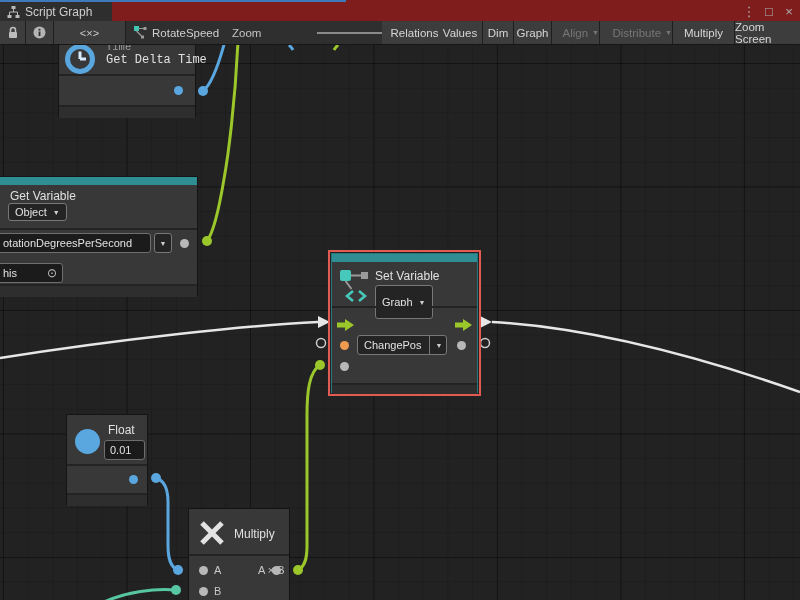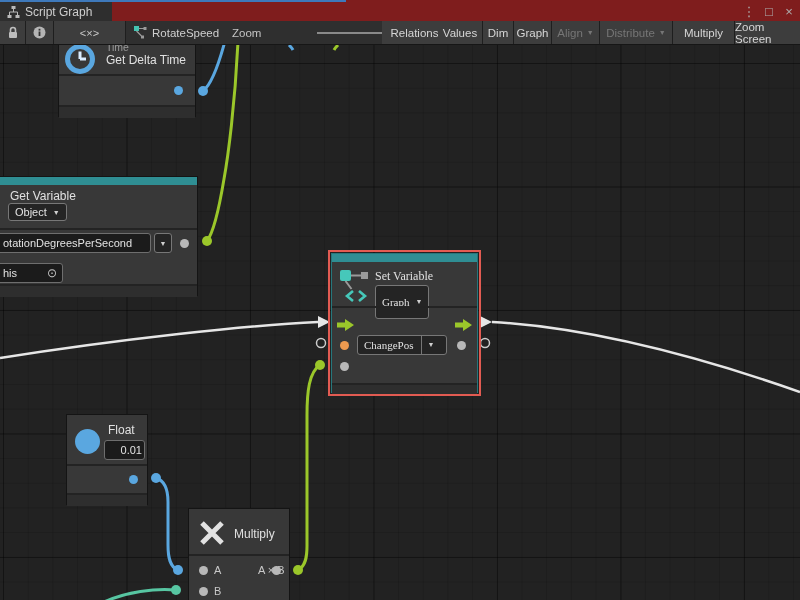--- a/index.html
+++ b/index.html
@@ -15,21 +15,21 @@
   #tab .ticon { margin-right:5px; display:inline-flex; }
   #win-controls { position:absolute; right:4px; top:2px; height:18px; display:flex; gap:6px;
                   align-items:center; color:#aeaeae; font-size:13px; }
   #win-controls span { width:14px; text-align:center; cursor:default; }
 
   
   #toolbar { position:absolute; left:0; top:21px; width:800px; height:24px; background:#2f2f2f;
              border-bottom:1px solid #161616; font-size:11.5px; }
   .tbtn { position:absolute; top:0; height:23px; background:#3d3d3d; border-right:1px solid #1e1e1e;
           display:flex; align-items:center; justify-content:center; color:#d6d6d6; cursor:pointer; }
-  .tbtn.disabled { color:#767676; cursor:default; }
+  .tbtn.disabled { color:#767676; cursor:default;justify-content:flex-end; }
   .tbtn .dd-ar { font-size:7px; margin-left:4px; }
   #grp-name { position:absolute; left:126px; top:0; width:257px; height:23px; display:flex;
               align-items:center; padding-left:8px; color:#cfcfcf; }
   #grp-name .gicon { margin-right:5px; display:inline-flex; }
   #zoom-wrap { position:absolute; left:232px; top:0; height:23px; display:flex; align-items:center; color:#c4c4c4;gap:48px; }
   #zoom-track { position:relative; width:100px; height:2px; background:#8a8a8a; margin:0 6px 0 8px; }
   #zoom-handle { position:absolute; left:88px; top:-5px; width:12px; height:12px; border-radius:50%; background:#9a9a9a; }
 
   
   #canvas { position:absolute; left:0; top:45px; width:800px; height:555px; overflow:hidden;
@@ -53,21 +53,21 @@
   .plabel { position:absolute; font-size:11px; color:#c8c8c8; white-space:nowrap; }
   .dot { position:absolute; width:9px; height:9px; border-radius:50%; background:#b8b8b8; }
   .dot.blue { background:#5aa7e0; } .dot.orange { background:#ee9a4f; }
   .field { position:absolute; background:#1b1b1b; border:1px solid #6e6e6e; border-radius:3px;
            color:#e2e2e2; font-size:11px; display:flex; align-items:center; padding:0 5px; white-space:nowrap; overflow:hidden; }
   .dd { position:absolute; background:#242424; border:1px solid #777; border-radius:3px;
         color:#e2e2e2; font-size:11px; display:flex; align-items:center; padding:0 6px; white-space:nowrap; }
   .dd .dd-ar { font-size:7px; color:#cfcfcf; margin-left:6px; }
   .dd .dd-split { border-left:1px solid #777; align-self:stretch; display:flex; align-items:center;
                   padding-left:6px; margin-left:7px; }
-  #node-set-variable { outline:2px solid #e25b52; outline-offset:1px; border-color:#26777c;font-family:Liberation Serif, serif; }
+  #node-set-variable { outline:2px solid #e25b52; outline-offset:1px; border-color:#26777c; }
   .picker { margin-left:auto; color:#c0c0c0; font-size:12px; }
 </style>
 </head>
 <body>
 
 <div id="tabbar">
   <div id="tab-accent"></div>
   <div id="tab">
     <span class="ticon">
       <svg width="13" height="12" viewBox="0 0 13 12">
@@ -179,21 +179,21 @@
     <circle cx="156" cy="433" r="5" fill="#5aa7e0"></circle>
     <circle cx="178" cy="525" r="5" fill="#5aa7e0"></circle>
 
     <path d="M104,557 C126,547 155,543 176,545" stroke="#57c6a2" stroke-width="3" fill="none"></path>
     <circle cx="176" cy="545" r="5" fill="#57c6a2"></circle>
 
     <circle cx="321" cy="298" r="4.5" fill="none" stroke="#cccccc" stroke-width="1.5"></circle>
     <circle cx="485" cy="298" r="4.5" fill="none" stroke="#cccccc" stroke-width="1.5"></circle>
   </svg>
 
-  <div class="node" style="left:58px; top:-24px; width:138px; height:96px;" id="node-get-delta-time">
+  <div class="node" style="left:58px; top:-24px; width:138px; height:96px;font-family:Liberation Mono, monospace;" id="node-get-delta-time">
     <span class="abs" style="left:4px; top:20px;">
       <svg width="34" height="34" viewBox="0 0 34 34">
           <circle cx="17" cy="17" r="12.5" stroke="#5aa7e0" stroke-width="5" fill="none"></circle>
           <path d="M17,17 V9.5 M17,17 H23" stroke="#d9ecff" stroke-width="3" fill="none"></path>
         </svg>
     </span>
     <span class="nsub" style="left:47px; top:19px;">Time</span>
     <span class="ntitle" style="left:47px; top:31px;">Get Delta Time</span>
     <div class="sep" style="top:52px;"></div>
     <div class="abs" style="left:0;top:54px;width:100%;height:29px;background:#383838;">
@@ -264,21 +264,21 @@
     <div class="footer" style="top:129px; height:11px; border-top:2px solid #232323;"></div>
   </div>
 
   <div class="node" style="left:66px; top:369px; width:82px; height:91px;" id="node-float">
     <span class="abs" style="left:7px; top:13px;">
       <svg width="27" height="27" viewBox="0 0 27 27">
           <circle cx="13.5" cy="13.5" r="12.5" fill="#5aa7e0"></circle>
         </svg>
     </span>
     <span class="ntitle" style="left:41px; top:8px;">Float</span>
-    <div class="field" style="left:37px; top:25px; width:41px; height:20px; justify-content:flex-end; padding-right:2px;">
+    <div class="field" style="left:37px; top:25px; width:41px; height:20px; padding-right:2px;">
       <span>0.01</span>
     </div>
     <div class="sep" style="top:49px;"></div>
     <div class="abs" style="left:0;top:51px;width:100%;height:27px;background:#383838;">
       <span class="dot blue" style="left:62px; top:9px;"></span>
     </div>
     <div class="footer" style="top:78px; height:13px;"></div>
   </div>
 
   <div class="node" style="left:188px; top:463px; width:102px; height:92px; border-bottom:none;" id="node-multiply">

